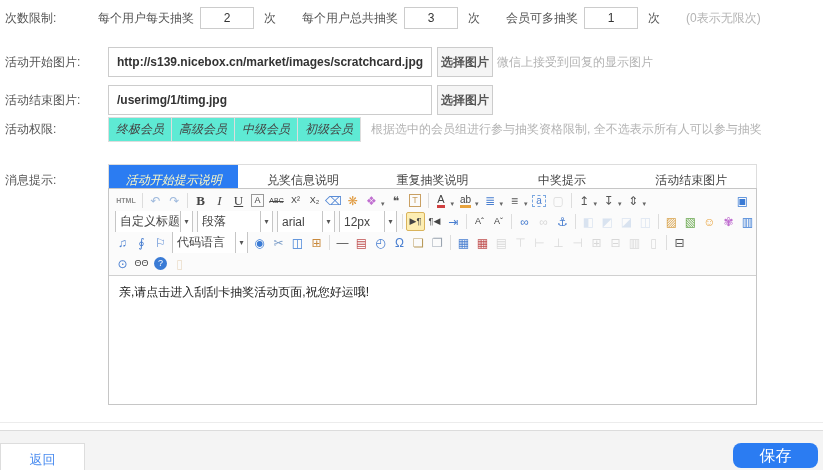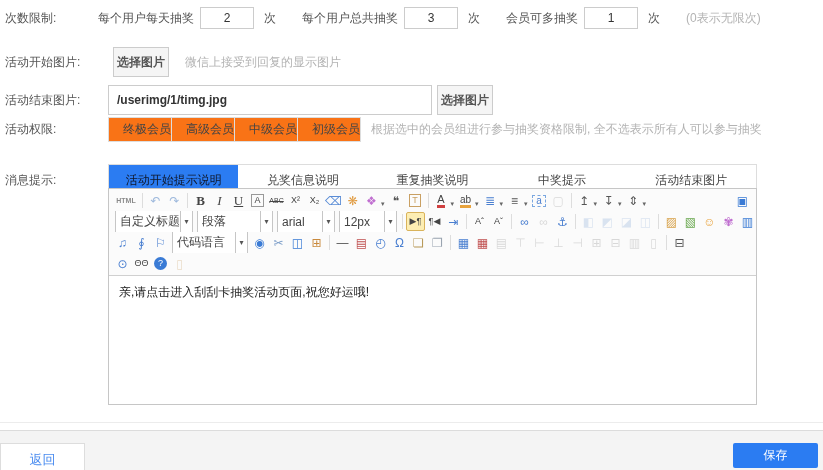--- a/index.html
+++ b/index.html
@@ -11,38 +11,38 @@
   .row { position:absolute; left:5px; right:0; display:flex; align-items:center; }
   .flabel { flex:none; color:#555; }
   .lw93 { width:93px; } .lw103 { width:103px; }
   .rcontent { display:flex; align-items:center; }
   .grp { display:flex; align-items:center; margin-right:26px; }
   .grp .glbl { color:#555; }
   .numinput {
     width:54px; height:22px; border:1px solid #ccc; text-align:center;
     font-size:12px; color:#333; margin:0 10px 0 6px; font-family:inherit; outline:none;
   }
-  .hint { color:#b3b3b3; margin-left:16px; white-space:nowrap; }
+  .hint { color:#b3b3b3; margin-left:4px; white-space:nowrap; }
   .urlinput {
     width:324px; height:30px; border:1px solid #ccc; padding:0 8px;
     font-size:12px; font-weight:bold; color:#333; font-family:inherit; outline:none;
   }
   .pickbtn {
     width:56px; height:30px; margin-left:5px; background:#f5f5f5; border:1px solid #ccc;
     color:#555; font-weight:bold; font-size:12px; text-align:center; line-height:28px; cursor:pointer;
   }
   .permgroup { display:flex; }
   .perm {
-    width:64px; height:25px; line-height:23px; text-align:right; background:#f97316;
-    border:1px solid #ddd; color:#444; margin-left:-1px; cursor:pointer;
+    width:64px; height:25px; line-height:23px; text-align:center; background:#5eead4;
+    border:1px solid #ddd; color:#444; margin-left:-1px; cursor:pointer;font-style:italic;
   }
   .perm:first-child { margin-left:0; }
   .tabsbar { width:649px; height:33px; border:1px solid #ddd; display:flex; background:#fff; }
   .tab { flex:1; display:flex; align-items:center; justify-content:center; color:#444; cursor:pointer; }
-  .tab.active { color:#0f172a; }
+  .tab.active { color:#fef9c3;font-style:italic; }
   .editor {
     position:absolute; left:108px; top:188px; width:649px; height:217px;
     border:1px solid #c6c6c6; display:flex; flex-direction:column; background:#fff;
   }
   .toolbar { background:#fbfbfb; border-bottom:1px solid #d0d0d0; padding:1px 2px; flex:none; }
   .trow { display:flex; align-items:center; padding:1px 2px; height:21px; overflow:hidden; }
   .ticon {
     flex:none; width:19px; height:19px; display:inline-flex; align-items:center;
     justify-content:center; font-size:12px; cursor:pointer; border:1px solid transparent;
   }
@@ -75,21 +75,21 @@
   .econtent { flex:1; background:#fff; padding:8px 10px; color:#222; overflow:hidden; }
   .hairline { position:absolute; left:0; right:0; top:422px; height:1px; background:#ececec; }
   .footer { position:absolute; left:0; right:0; top:430px; bottom:0; background:#f4f4f4;
             border-top:1px solid #dcdcdc; }
   .backbtn {
     position:absolute; left:0; top:12px; width:85px; height:34px; background:#fff;
     border:1px solid #ddd; color:#4a8cf0; font-size:13px; text-align:center; line-height:32px; cursor:pointer;
   }
   .savebtn {
     position:absolute; right:5px; top:12px; width:85px; height:25px; color:#fff;
-    font-size:12px; text-align:center; line-height:25px; border-radius:2px; cursor:pointer;
+    font-size:16px; text-align:center; line-height:25px; border-radius:8px; cursor:pointer;
   }
 </style>
 </head>
 <body>
 
 <div class="row" style="top:6px; height:24px;">
   <span class="flabel lw93">次数限制:</span>
   <div class="rcontent">
     <span class="grp">
       <span class="glbl">每个用户每天抽奖</span>
@@ -106,20 +106,21 @@
       <input class="numinput" value="1" style="">
       <span class="glbl">次</span>
     </span>
     <span class="hint" style="margin-left:0;">(0表示无限次)</span>
   </div>
 </div>
 
 <div class="row" style="top:47px; height:30px;">
   <span class="flabel lw103">活动开始图片:</span>
   <div class="rcontent">
+    <input class="urlinput" value="http://s139.nicebox.cn/market/images/scratchcard.jpg" style="">
     <span class="pickbtn">选择图片</span>
     <span class="hint">微信上接受到回复的显示图片</span>
   </div>
 </div>
 
 <div class="row" style="top:85px; height:30px;">
   <span class="flabel lw103">活动结束图片:</span>
   <div class="rcontent">
     <input class="urlinput" value="/userimg/1/timg.jpg" style="">
     <span class="pickbtn">选择图片</span>

